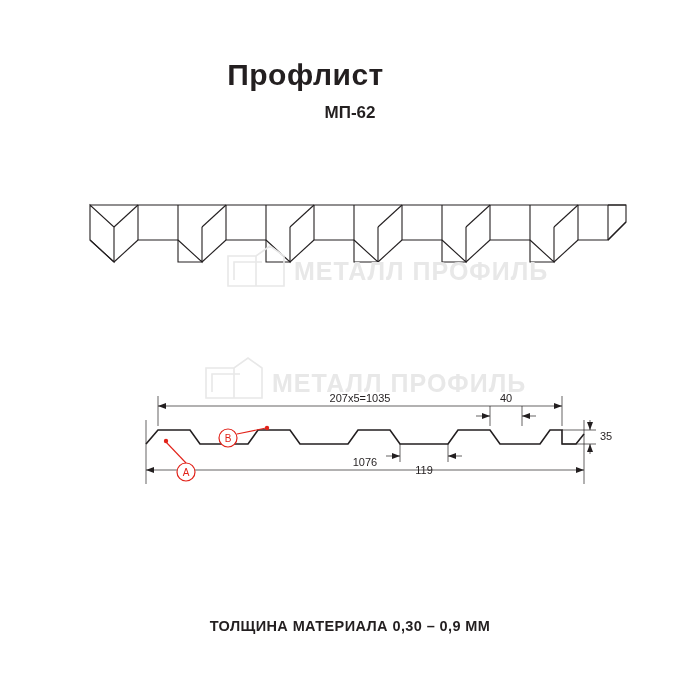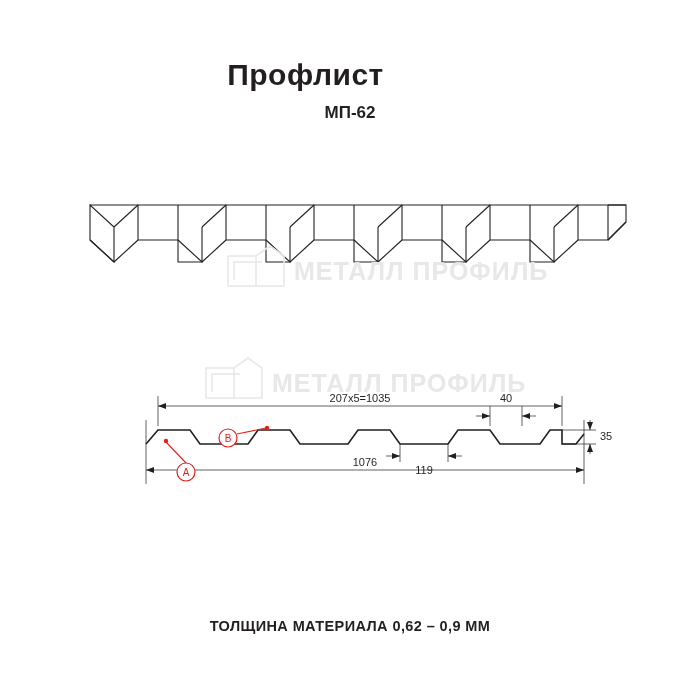--- a/index.html
+++ b/index.html
@@ -234,15 +234,15 @@
       <g font-family="Liberation Sans, sans-serif" font-size="11" fill="#231f20">
         <text x="260" y="42" text-anchor="middle">207х5=1035</text>
         <text x="265" y="106" text-anchor="middle">1076</text>
         <text x="406" y="42" text-anchor="middle">40</text>
         <text x="324" y="114" text-anchor="middle">119</text>
         <text x="500" y="80" text-anchor="start">35</text>
       </g>
     </svg>
   </div>
 
-  <div class="footer-note">ТОЛЩИНА МАТЕРИАЛА 0,62 – 0,9 ММ</div>
+  <div class="footer-note">ТОЛЩИНА МАТЕРИАЛА 0,30 – 0,9 ММ</div>
 
 </div>
 
 </body></html>

